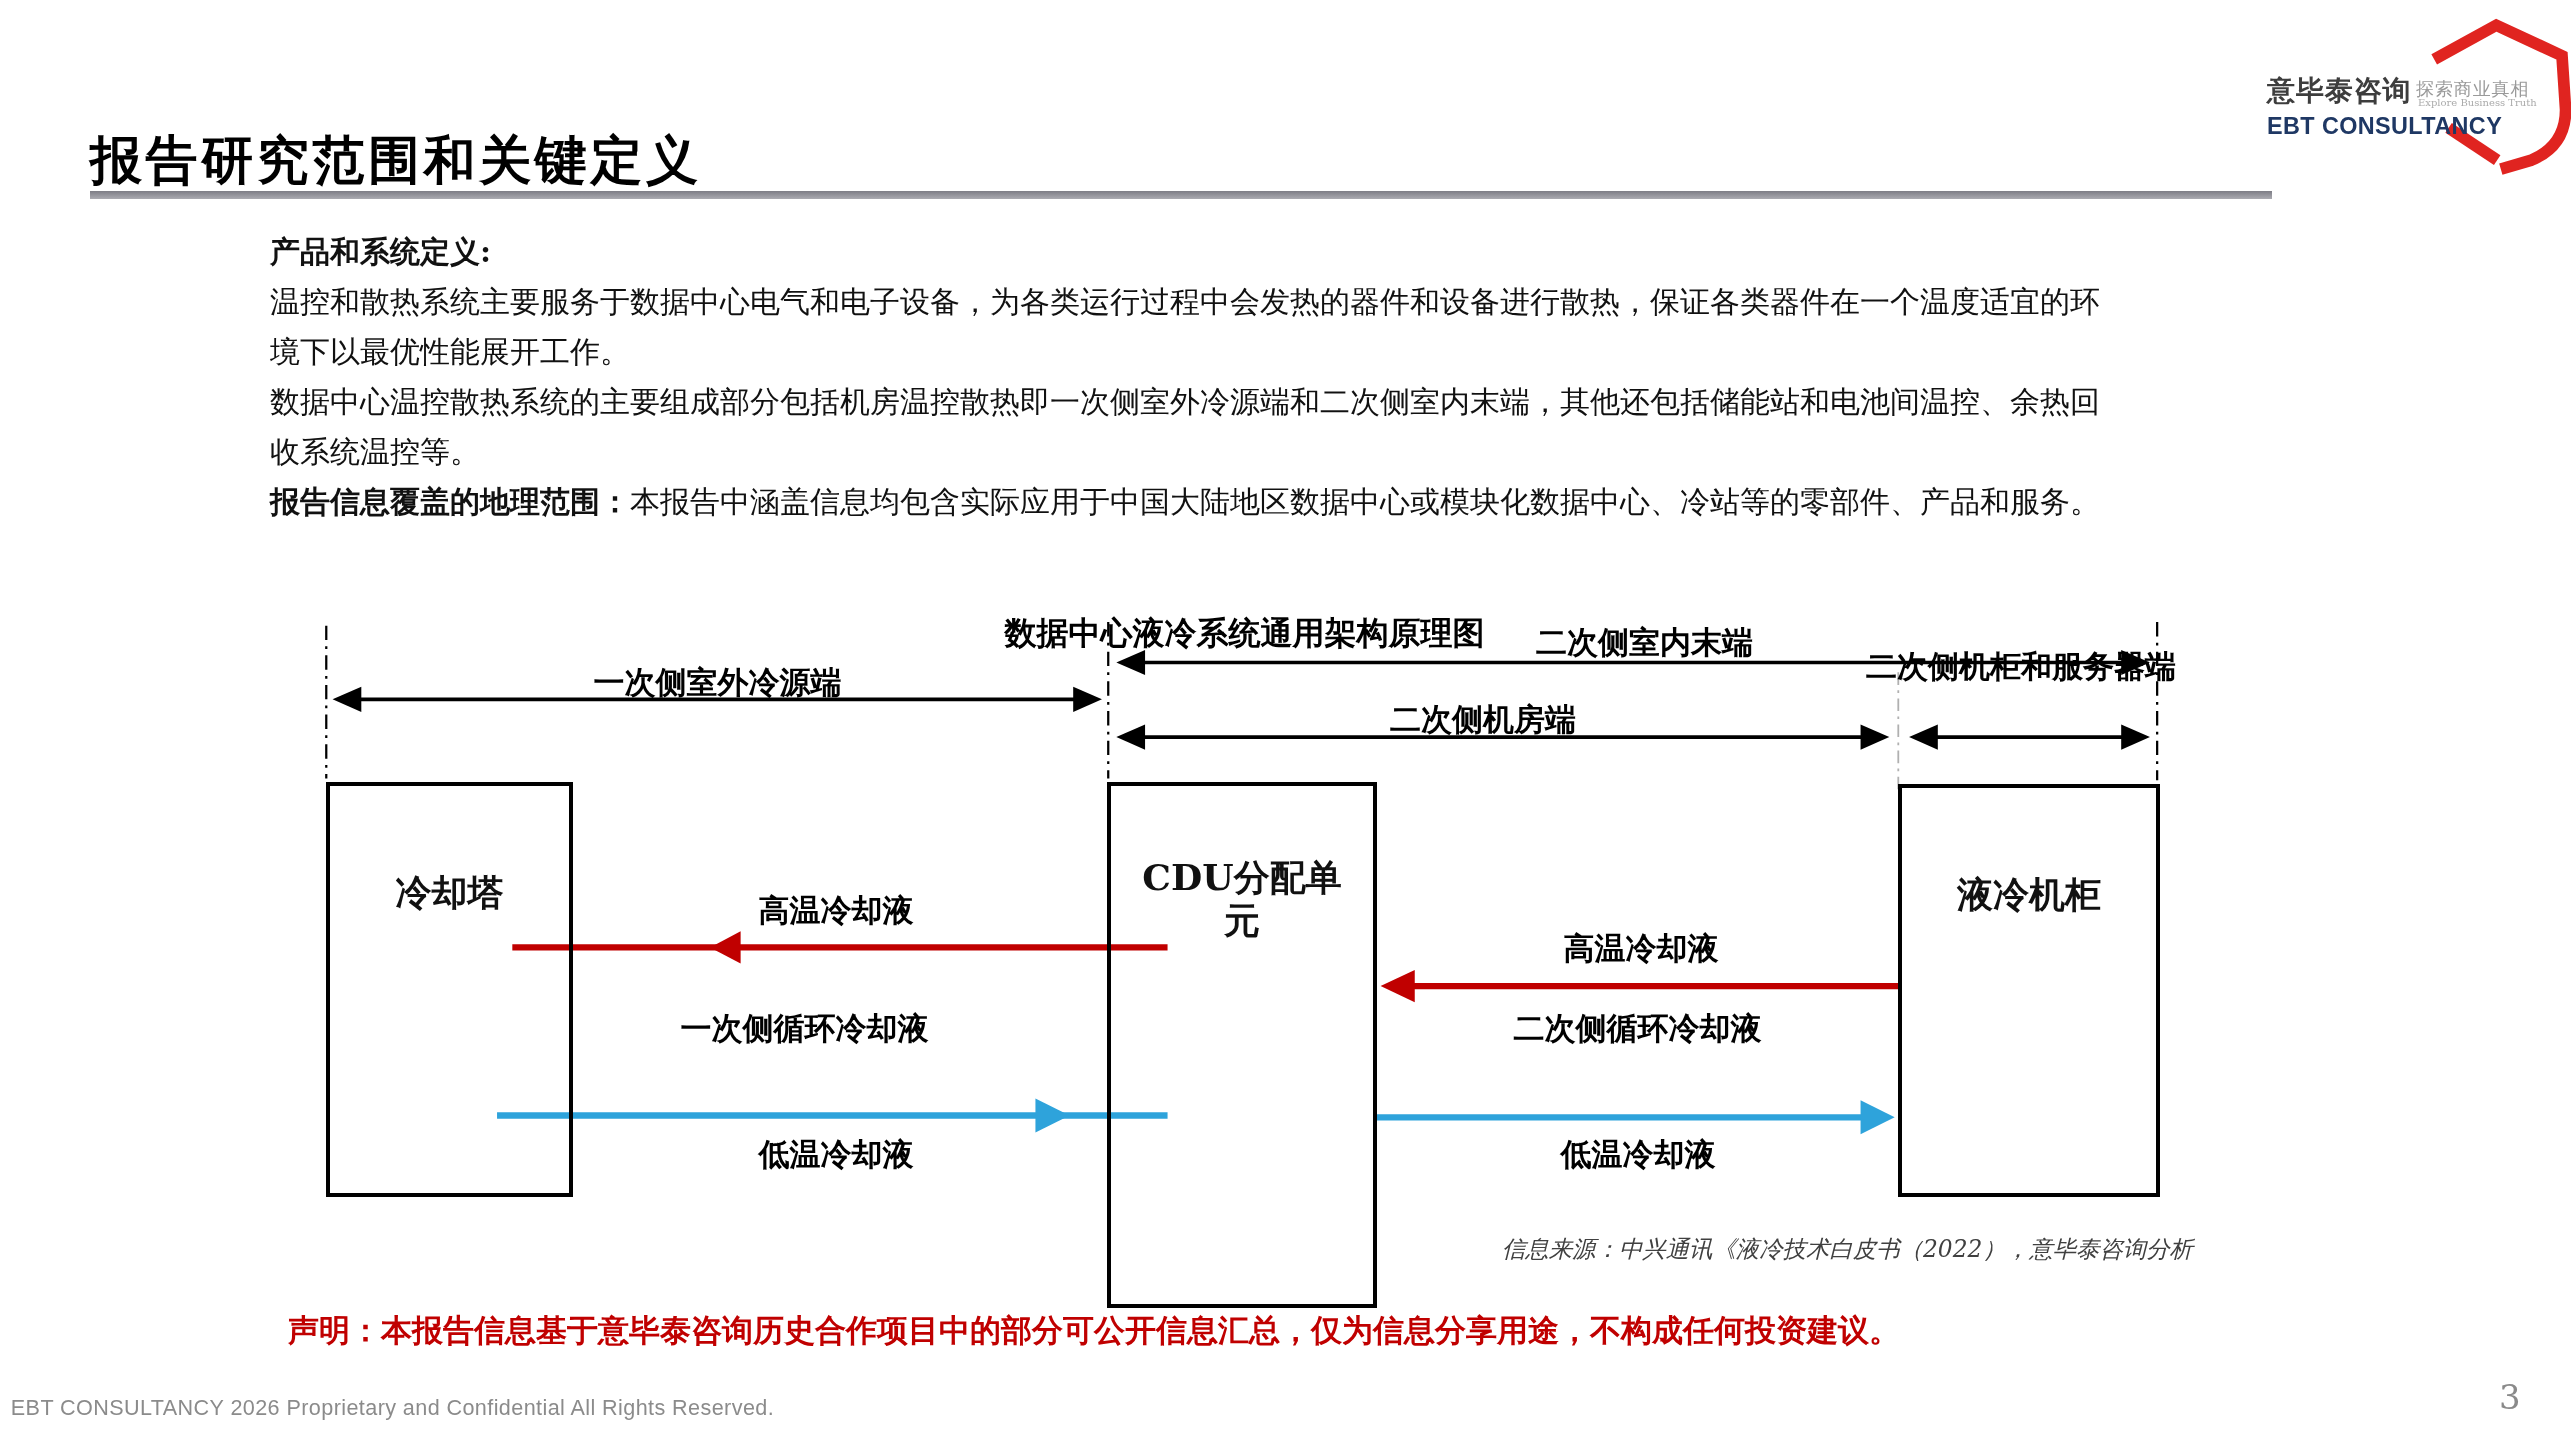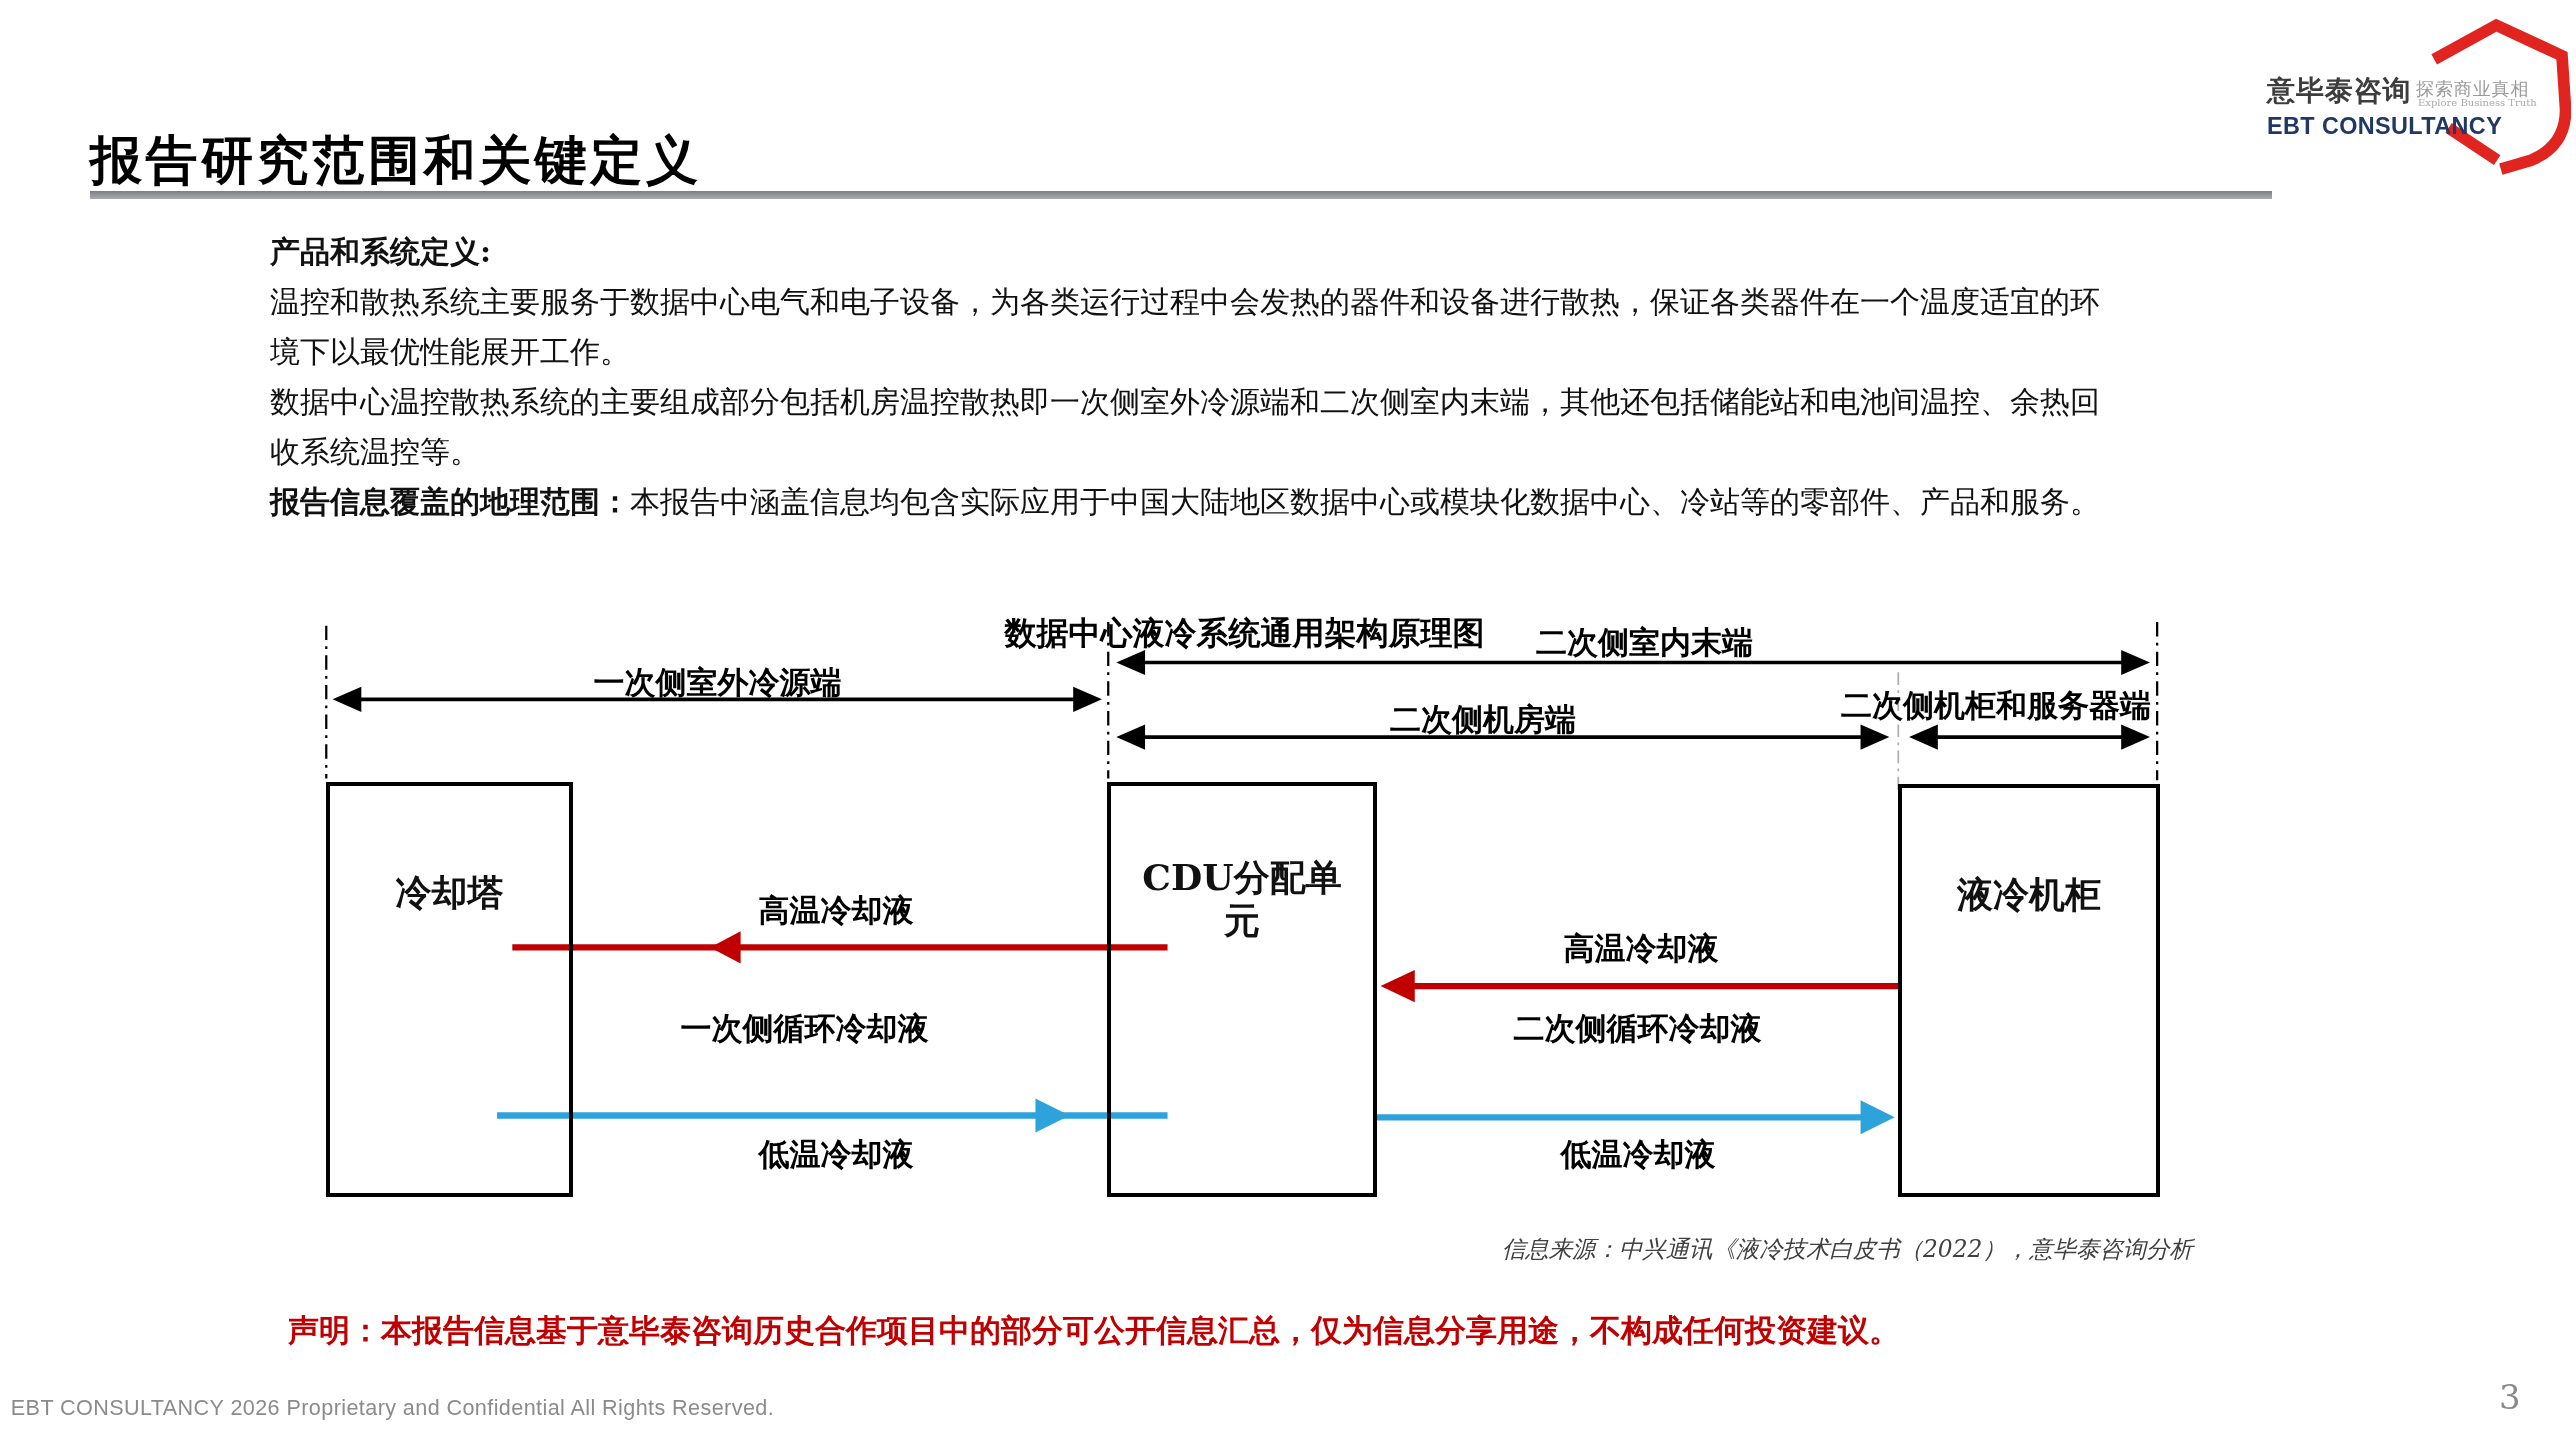--- a/index.html
+++ b/index.html
@@ -110,26 +110,26 @@
 
     <line x1="1560" y1="1097" x2="2112" y2="1097" stroke="#c00000" stroke-width="7"></line>
     <polygon points="1536,1097 1574,1079 1574,1115" fill="#c00000"></polygon>
     <line x1="1532" y1="1243" x2="2076" y2="1243" stroke="#2ea3db" stroke-width="7"></line>
     <polygon points="2108,1243 2070,1224 2070,1262" fill="#2ea3db"></polygon>
   </svg>
 
   <div class="lbl fs34" style="left:493px;top:662px;width:449px;">一次侧室外冷源端</div>
   <div class="lbl fs34" style="left:1420px;top:622px;width:449px;">二次侧室内末端</div>
   <div class="lbl fs34" style="left:1303px;top:699px;width:360px;">二次侧机房端</div>
-  <div class="lbl fs34" style="left:1816px;top:685px;width:360px;">二次侧机柜和服务器端</div>
+  <div class="lbl fs34" style="left:1816px;top:646px;width:360px;text-align:right;">二次侧机柜和服务器端</div>
 
   <div class="dbox" style="left:326px;top:782px;width:247px;height:415px;">
     <div class="bl" style="top:85px;">冷却塔</div>
   </div>
-  <div class="dbox" style="left:1107px;top:782px;width:270px;height:415px;">
+  <div class="dbox" style="left:1107px;top:782px;width:270px;height:526px;">
     <div class="bl" style="top:70px;">CDU分配单</div>
     <div class="bl" style="top:113px;">元</div>
   </div>
   <div class="dbox" style="left:1898px;top:784px;width:262px;height:413px;">
     <div class="bl" style="top:85px;">液冷机柜</div>
   </div>
 
   <div class="lbl fs34" style="left:701px;top:890px;width:270px;">高温冷却液</div>
   <div class="lbl fs34" style="left:580px;top:1008px;width:449px;">一次侧循环冷却液</div>
   <div class="lbl fs34" style="left:701px;top:1134px;width:270px;">低温冷却液</div>

